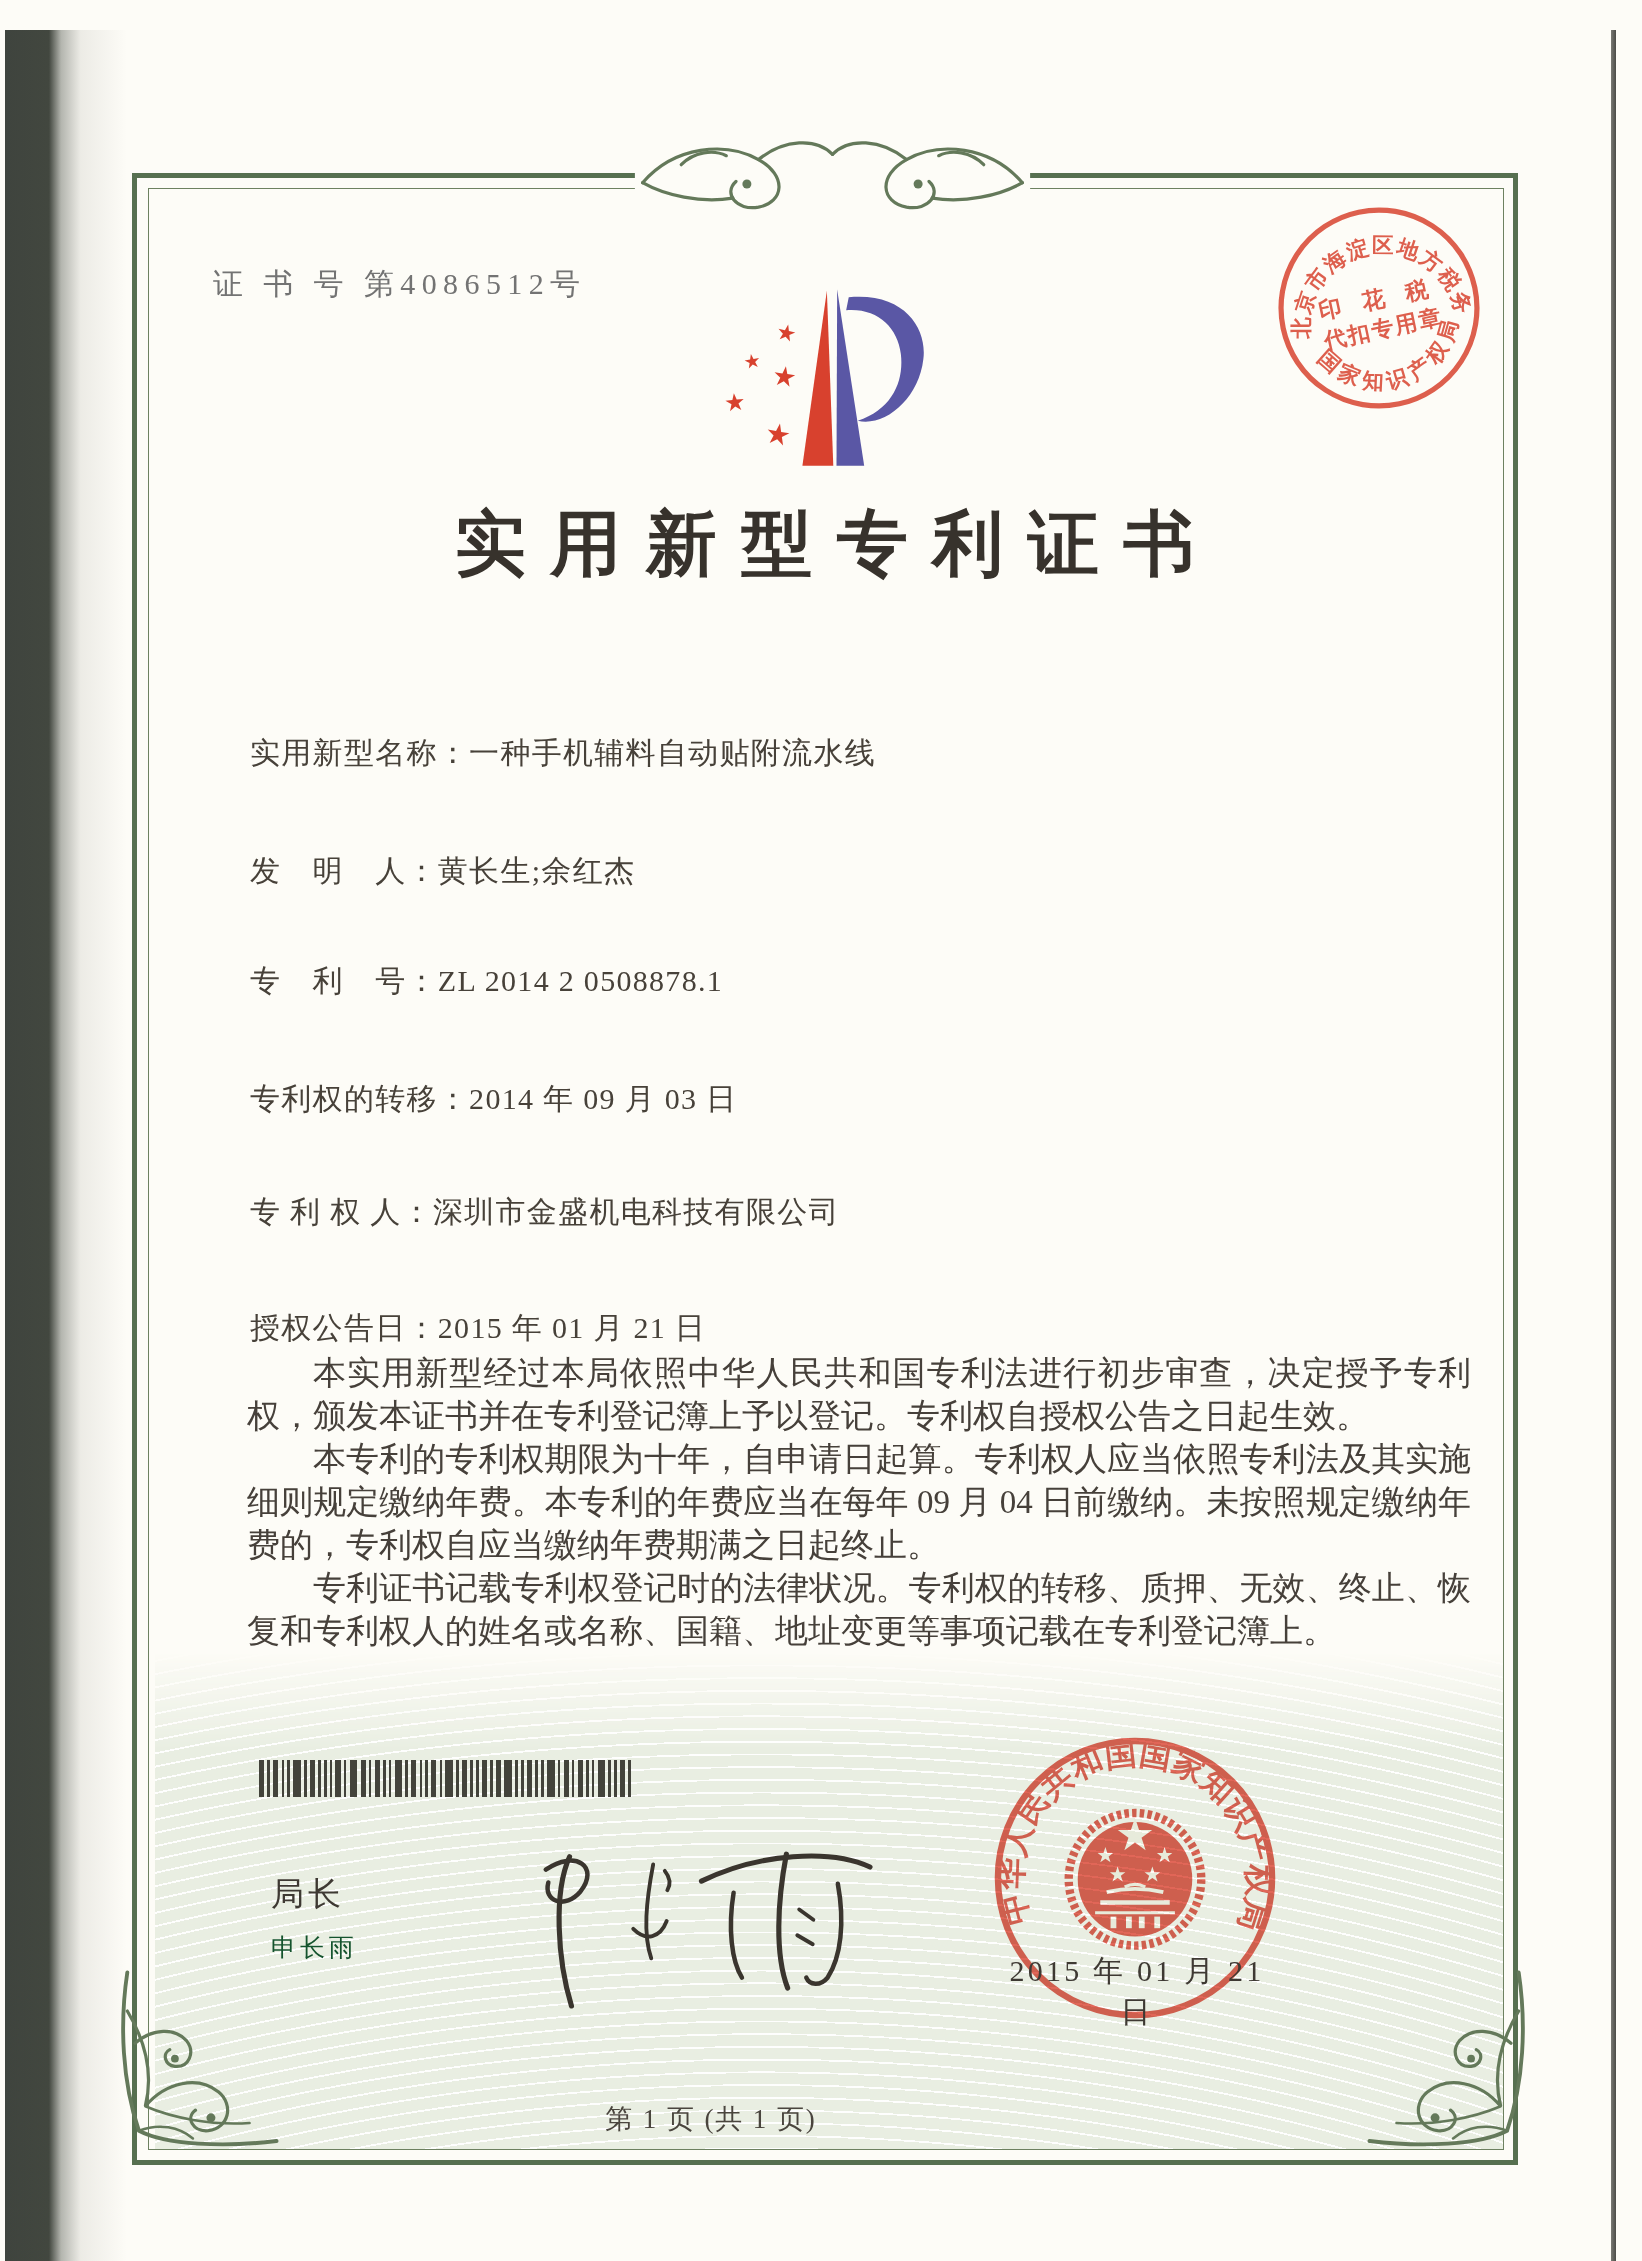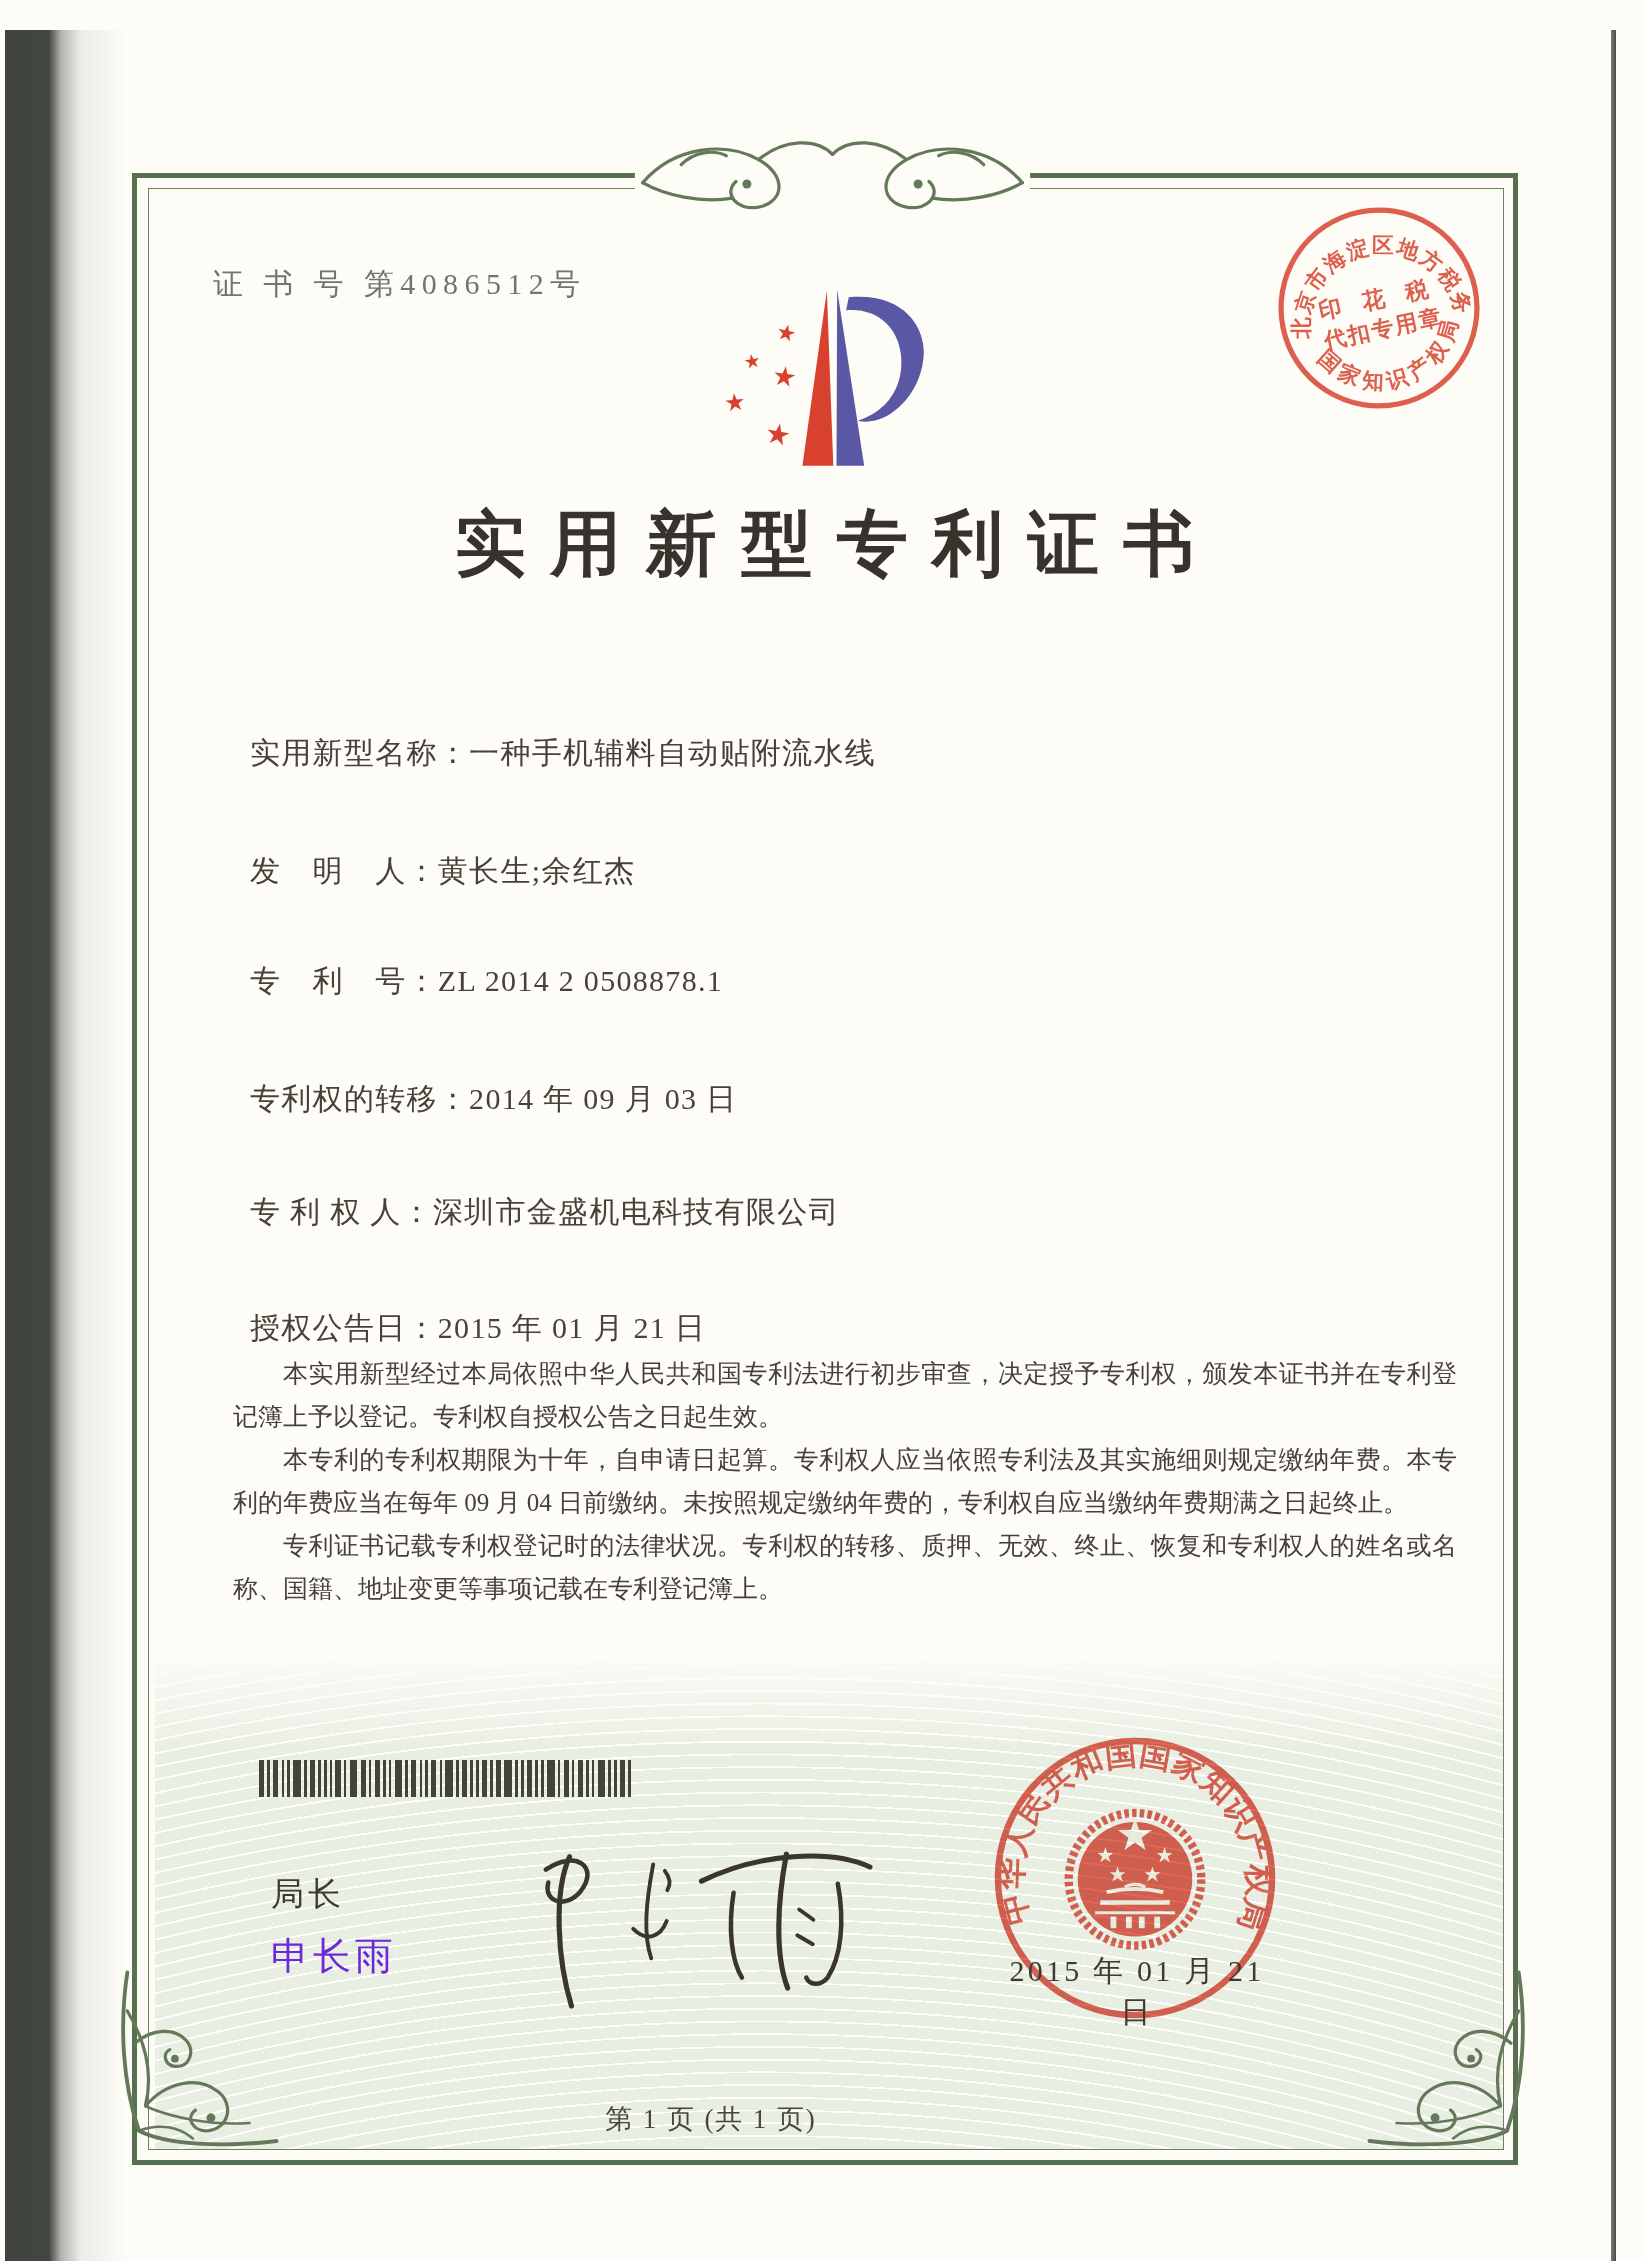--- a/index.html
+++ b/index.html
@@ -24,29 +24,29 @@
 
   #cert-no{left:213px;top:264px;font-size:30px;letter-spacing:6.4px;color:#737373;}
   #title{left:132px;top:497px;width:1385px;text-align:center;font-size:71px;font-weight:700;
          letter-spacing:24.5px;text-indent:24.5px;color:#37322c;}
 
   .field{left:250px;font-size:30px;letter-spacing:1.3px;color:#474139;white-space:nowrap;margin-top:26px;}
   .field .lbl{color:#474139;}
   #field-0{top:707px}#field-1{top:825px}#field-2{top:935px}
   #field-3{top:1053px}#field-4{top:1166px}#field-5{top:1282px}
 
-  #body-text{left:233px;top:1352px;width:1224px;font-size:25px;line-height:43px;
+  #body-text{left:247px;top:1352px;width:1224px;font-size:33px;line-height:43px;
     text-align:justify;color:#46403a;}
   #body-text p{margin:0;text-indent:2em;}
 
   #barcode{left:259px;top:1760px;width:399px;height:37px;display:flex;align-items:stretch;}
   #barcode span{display:block;height:100%;background:#43433b;flex:none;}
 
   #signer-title{left:271px;top:1872px;font-size:33px;letter-spacing:3.9px;color:#3e3933;}
-  #signer-name{left:271px;top:1931px;font-size:38px;letter-spacing:3.9px;color:#6d28d9;}
+  #signer-name{left:271px;top:1931px;font-size:25px;letter-spacing:3.9px;color:#14532d;}
 
   #grant-date{left:992px;top:1951px;width:290px;text-align:center;font-size:30px;
     letter-spacing:3.2px;color:#3e3933;z-index:6;}
   #footer{left:132px;top:2101px;width:1158px;text-align:center;font-size:27px;
     letter-spacing:1.9px;color:#4a453e;}
 
   #tax-stamp{left:1268px;top:197px;width:222px;height:222px;transform:rotate(-12deg);
     opacity:.92;mix-blend-mode:multiply;z-index:5;}
   #grant-seal{left:987px;top:1730px;width:296px;height:296px;opacity:.93;
     mix-blend-mode:multiply;z-index:5;}

